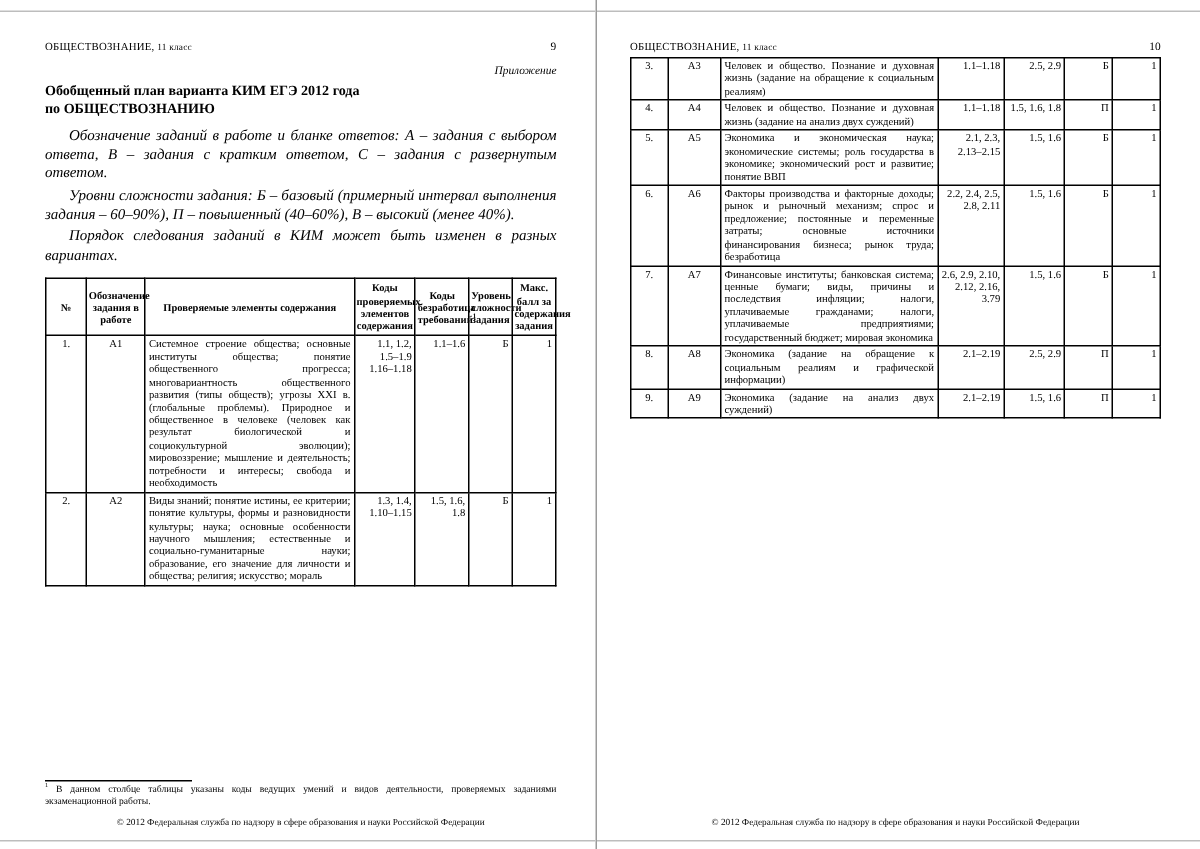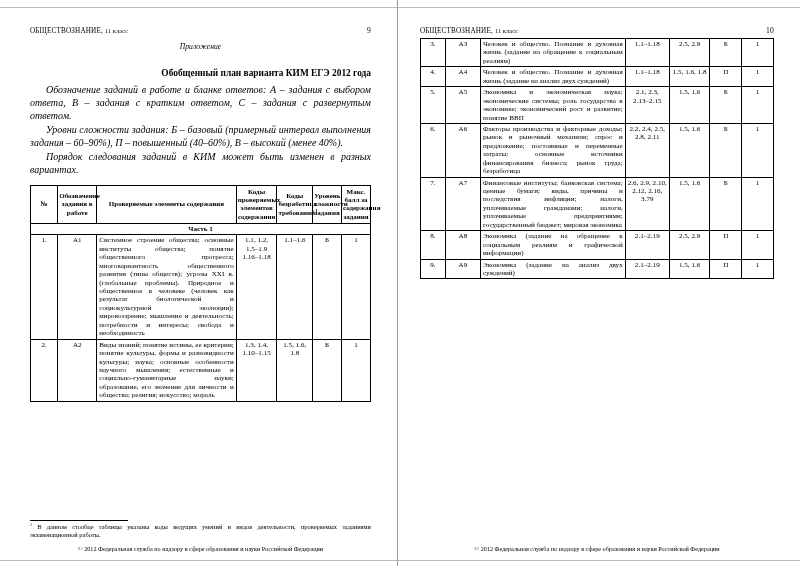--- a/index.html
+++ b/index.html
@@ -57,27 +57,27 @@
     font-size: 7.2px;
     letter-spacing: 0.15px;
     margin-bottom: 3px;
   }
   .runhead .subj { font-size: 7.2px; }
   .runhead .subj .grade { font-size: 6.2px; }
   .runhead .pgno { font-size: 7.6px; }
 
   
   .appendix {
-    text-align: center;
+    text-align: right;
     font-style: italic;
     font-size: 7.6px;
-    margin: 7px 0 16px 0;
+    margin: 7px 0 4px 0;
   }
   .doc-title {
-    text-align: right;
+    text-align: left;
     font-weight: bold;
     font-size: 9.4px;
     line-height: 1.32;
     margin-bottom: 5px;
     font-family: Liberation Serif, serif;
   }
   .para {
     font-style: italic;
     font-size: 10px;
     line-height: 1.28;
@@ -113,21 +113,21 @@
     text-align: center;
     vertical-align: top;
   }
   td.content {
     text-align: justify;
     text-align-last: left;
     hyphens: none;
     margin-left: 40px;
   }
   td.mid {
-    text-align: center;
+    text-align: right;
     vertical-align: middle;
   }
   .part-row td {
     text-align: center;
     font-weight: bold;
     font-size: 7.6px;
     padding: 1.5px;
   }
   sup { font-size: 65%; vertical-align: super; line-height: 0; }
 
@@ -179,20 +179,21 @@
         <span>ОБЩЕСТВОЗНАНИЕ,</span>
         <span class="grade">11 класс</span>
       </div>
       <div class="pgno">9</div>
     </div>
 
     <div class="appendix">Приложение</div>
 
     <div class="doc-title">
       <div>Обобщенный план варианта КИМ ЕГЭ 2012 года</div>
+      <div>по ОБЩЕСТВОЗНАНИЮ</div>
     </div>
 
     <div class="para">Обозначение заданий в работе и бланке ответов: А – задания с выбором ответа, В – задания с кратким ответом, С – задания с развернутым ответом.</div>
     <div class="para">Уровни сложности задания: Б – базовый (примерный интервал выполнения задания – 60–90%), П – повышенный (40–60%), В – высокий (менее 40%).</div>
     <div class="para">Порядок следования заданий в КИМ может быть изменен в разных вариантах.</div>
 
     <table class="plan">
       <colgroup>
         <col style="width:8.0%">
         <col style="width:11.5%">
@@ -207,23 +208,20 @@
           <th>№</th>
           <th>Обозначение задания в работе</th>
           <th>Проверяемые элементы содержания</th>
           <th>Коды проверяемых элементов содержания</th>
           <th><span>Коды безработица требований</span><sup>1</sup></th>
           <th>Уровень сложности задания</th>
           <th>Макс. балл за содержания задания</th>
         </tr>
       </thead>
       <tbody>
-        <tr class="part-row">
-          <td colspan="7">Часть 1</td>
-        </tr>
         <tr>
           <td class="num">1.</td>
           <td class="num">А1</td>
           <td class="content">Системное строение общества; основные институты общества; понятие общественного прогресса; многовариантность общественного развития (типы обществ); угрозы XXI в. (глобальные проблемы). Природное и общественное в человеке (человек как результат биологической и социокультурной эволюции); мировоззрение; мышление и деятельность; потребности и интересы; свобода и необходимость</td>
           <td class="mid">1.1, 1.2, 1.5–1.9 1.16–1.18</td>
           <td class="mid">1.1–1.6</td>
           <td class="mid">Б</td>
           <td class="mid">1</td>
         </tr>
         <tr>

